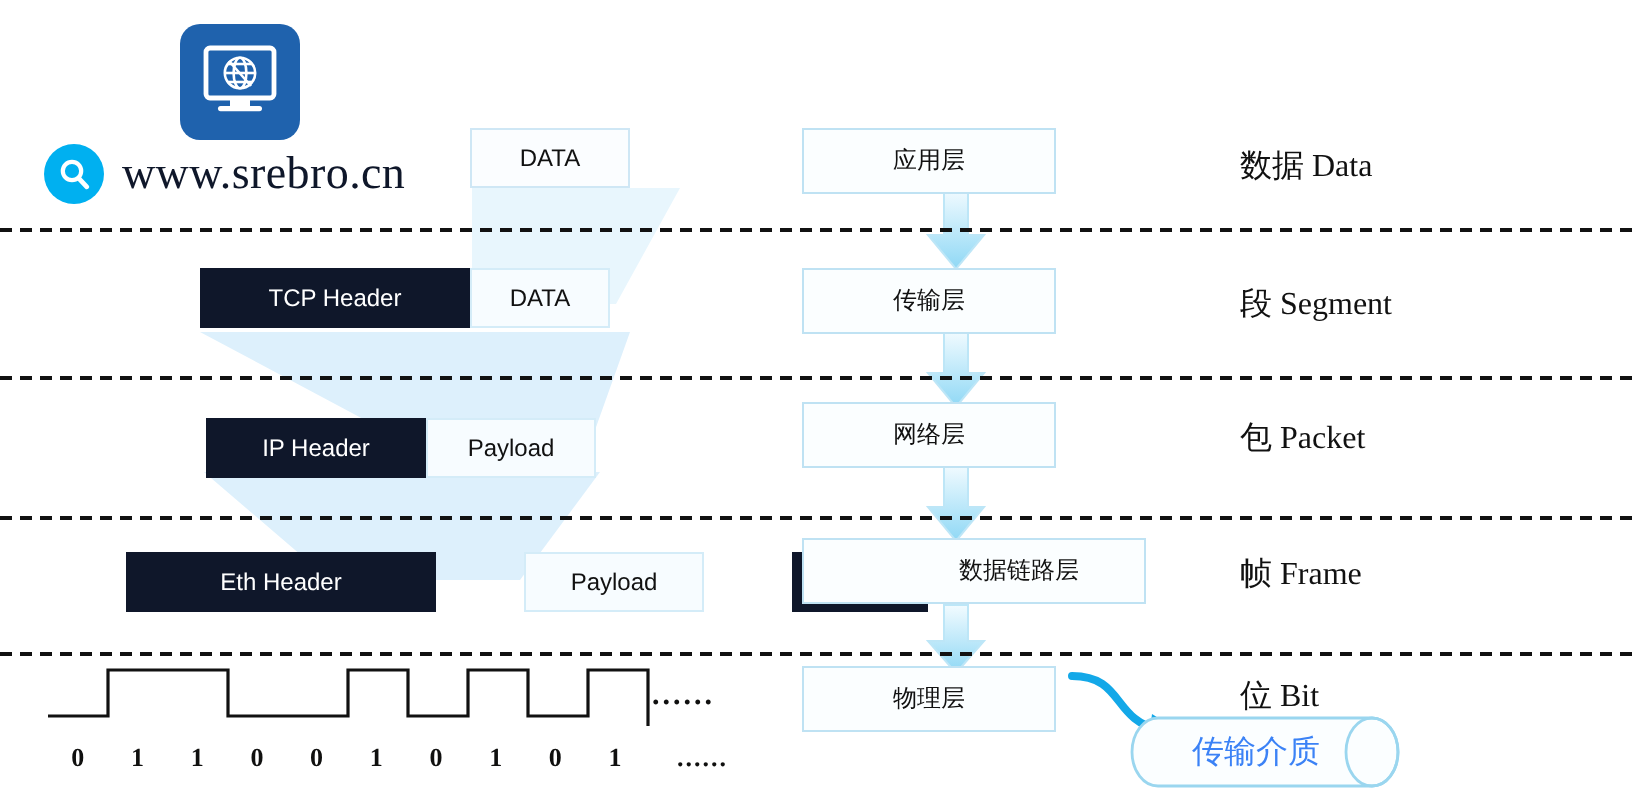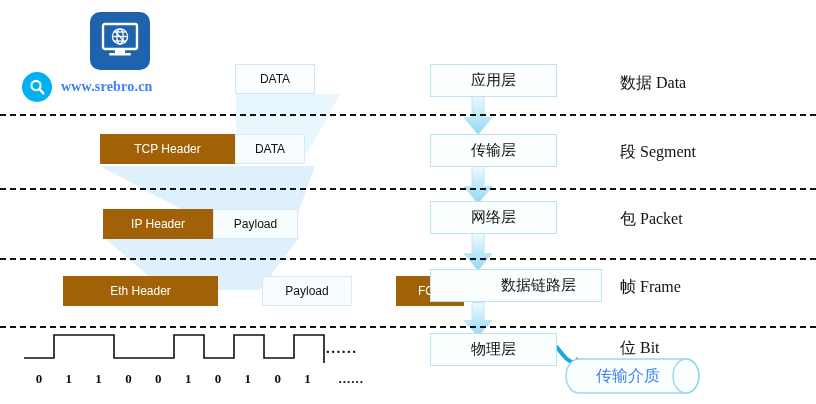--- a/index.html
+++ b/index.html
@@ -23,32 +23,32 @@
     width:60px;height:58px;border-radius:10px;background:#1f62ad;
     display:flex;align-items:center;justify-content:center;
   }
   .brand-row{position:absolute;left:22px;top:72px;display:flex;align-items:center;gap:9px;z-index:8;}
   .mag-circle{
     width:30px;height:30px;border-radius:50%;background:#00b0f0;
     display:flex;align-items:center;justify-content:center;
   }
   .brand-text{
     font-family:"Liberation Serif", serif;
-    font-weight:bold;font-size:14px;color:#3b82f6;letter-spacing:.2px;
+    font-weight:normal;font-size:23px;color:#0f172a;letter-spacing:.2px;
     white-space:nowrap;
   }
 
   
   .pdu{position:absolute;display:flex;height:30px;z-index:7;}
   .seg{
     display:flex;align-items:center;justify-content:center;
     font-size:12px;font-family:Liberation Sans, sans-serif;
     box-sizing:border-box;white-space:nowrap;
   }
-  .seg.hdr{background:#a16207;color:#ffffff;}
+  .seg.hdr{background:#0f172a;color:#ffffff;}
   .seg.pay{background:#f7fcff;color:#111111;border:1px solid #d4ecf8;}
   .seg.plain{background:#fbfdff;color:#111111;border:1px solid #cfe7f5;}
 
   
   .funnel{position:absolute;z-index:3;}
 
   
   .wave{position:absolute;left:24px;top:330px;z-index:7;}
   .bits{
     position:absolute;left:24px;top:370px;width:340px;height:18px;z-index:7;
@@ -59,25 +59,25 @@
     color:#10100f;font-family:"Liberation Serif", serif;
   }
   .bit-ell{margin-left:16px;font-size:13px;font-weight:bold;color:#10100f;letter-spacing:1px;}
   .wave-ell{
     position:absolute;left:326px;top:340px;z-index:7;
     font-size:15px;font-weight:bold;color:#10100f;letter-spacing:1.5px;
   }
 
   
   .layer{
-    position:absolute;left:430px;width:125px;height:31px;
+    position:absolute;left:401px;width:125px;height:31px;
     background:#fbfeff;border:1px solid #bfe2f3;
     display:flex;align-items:center;justify-content:center;
     font-family:"Liberation Sans","DejaVu Sans",sans-serif;
-    font-size:15px;color:#111111;white-space:nowrap;z-index:7;
+    font-size:12px;color:#111111;white-space:nowrap;z-index:7;
   }
   .down-arrow{position:absolute;left:459px;width:38px;height:42px;z-index:5;}
 
   
   .rlabel{
     position:absolute;left:620px;
     font-family:"Liberation Serif", serif;
     font-size:16px;color:#111111;white-space:nowrap;z-index:7;
   }
 

